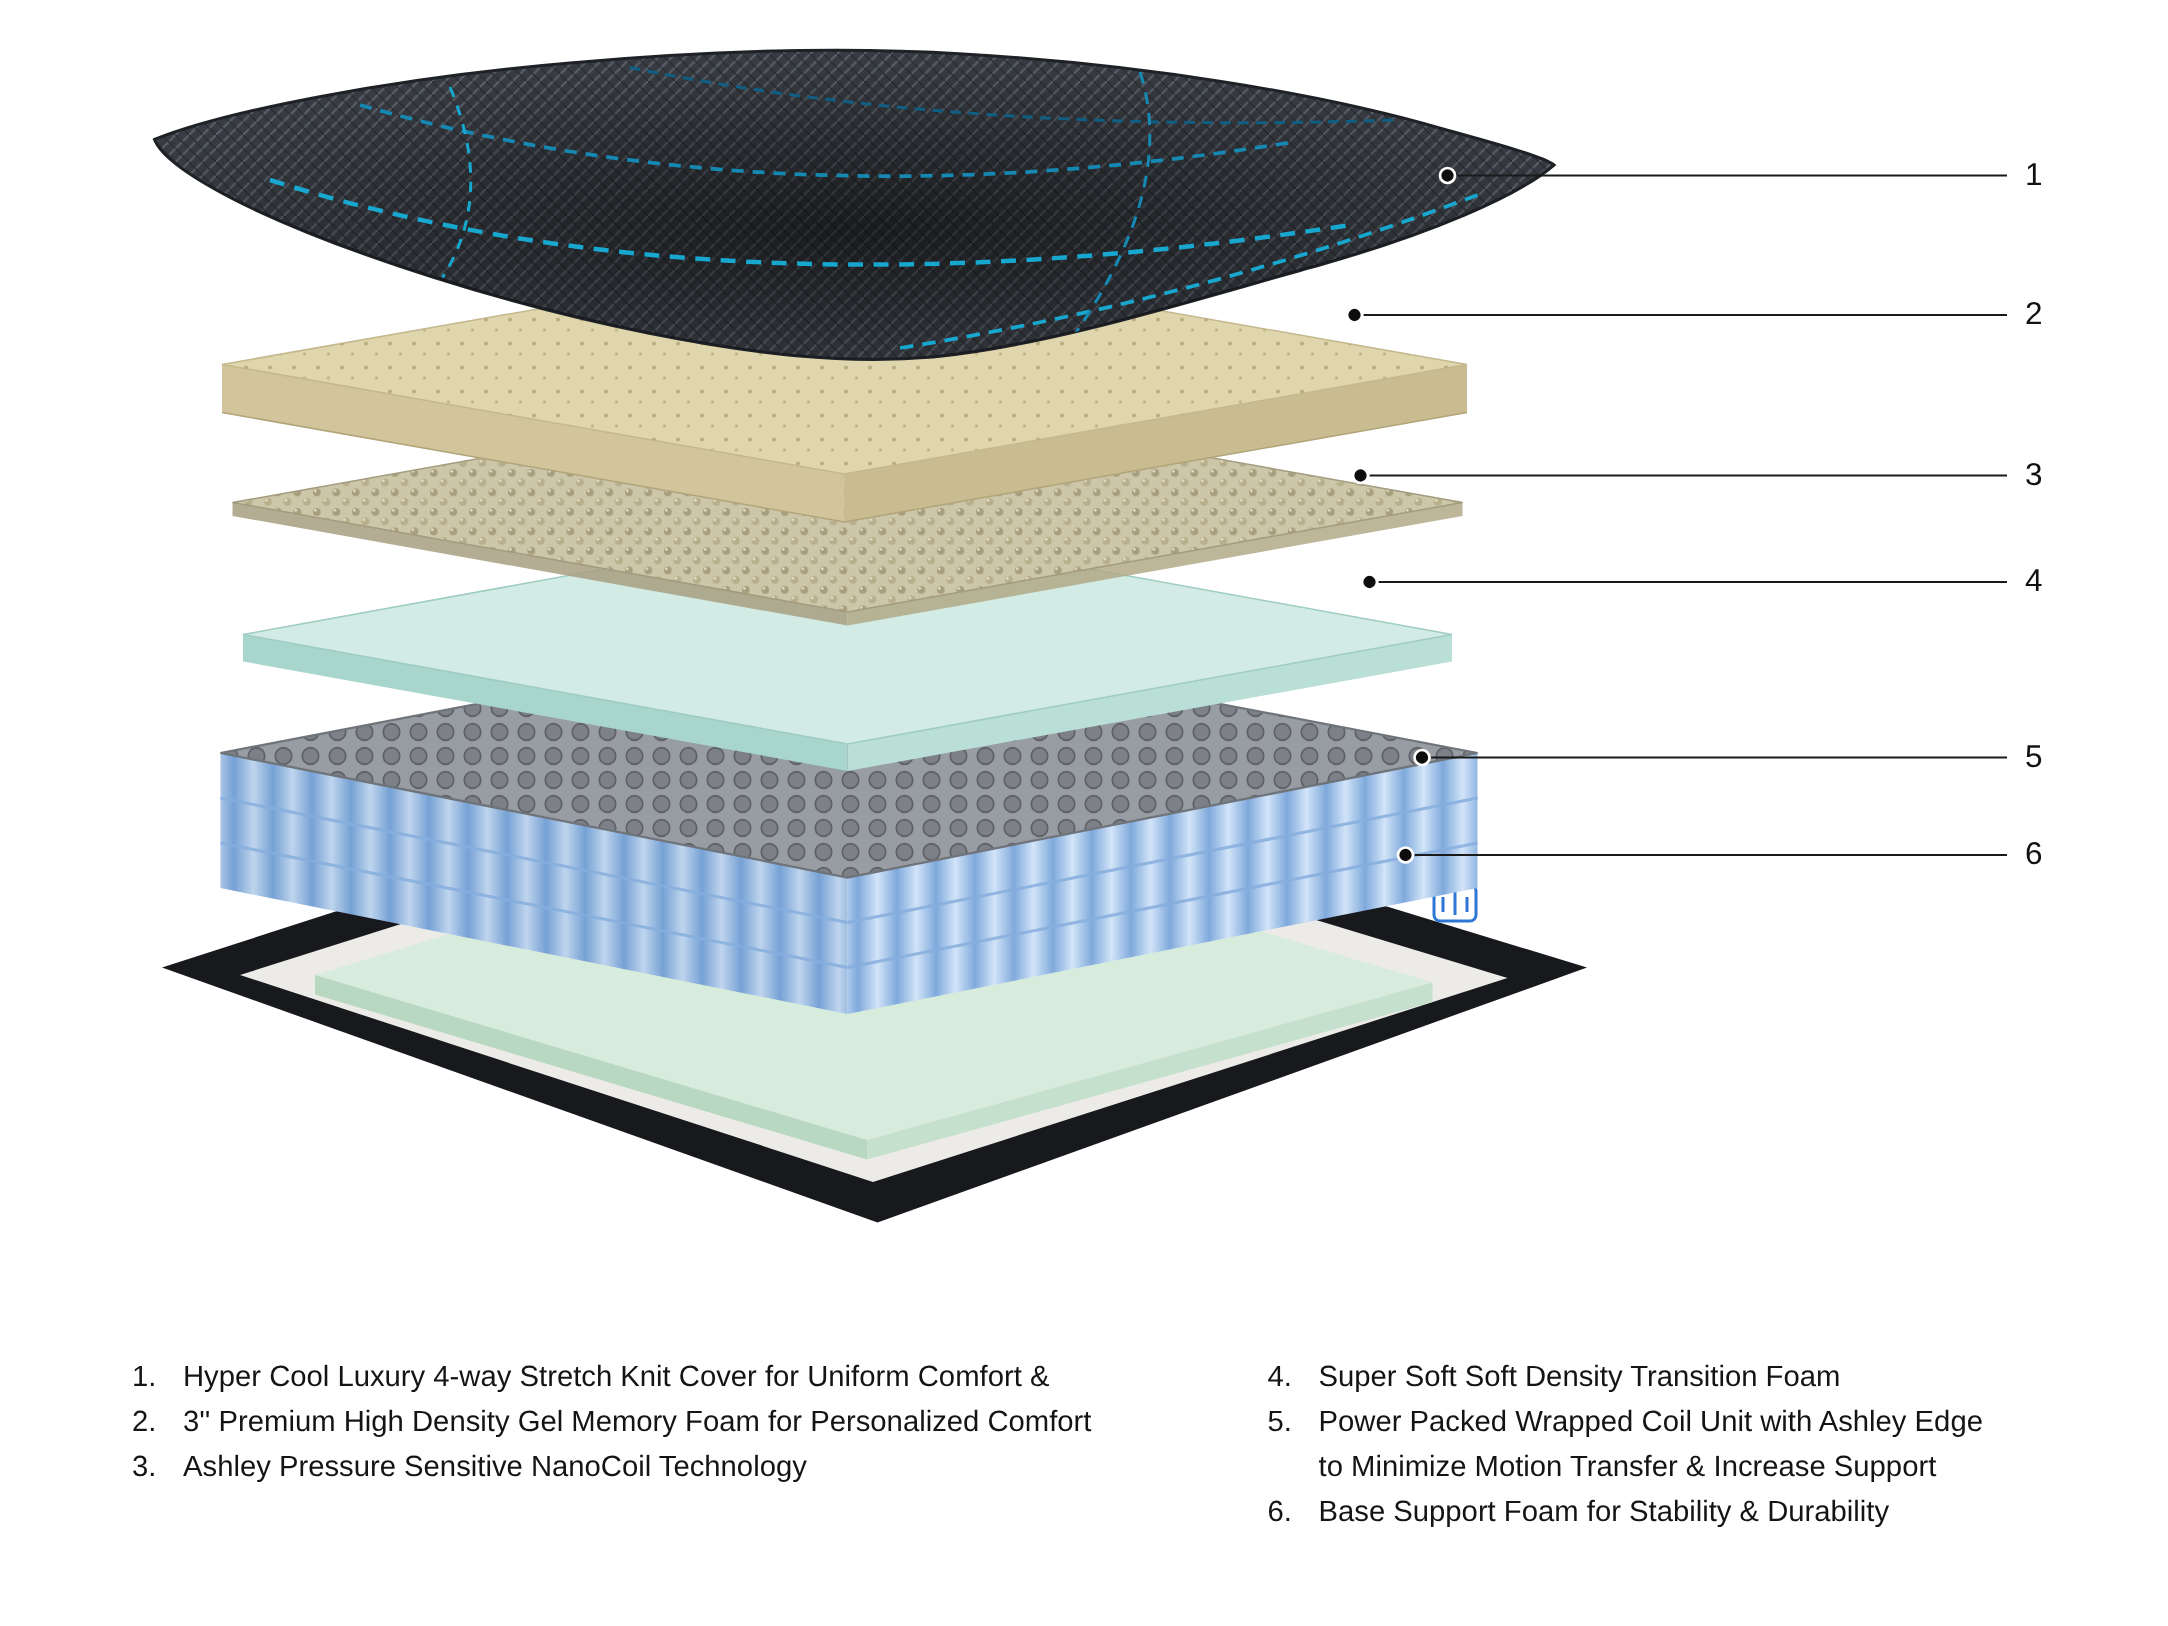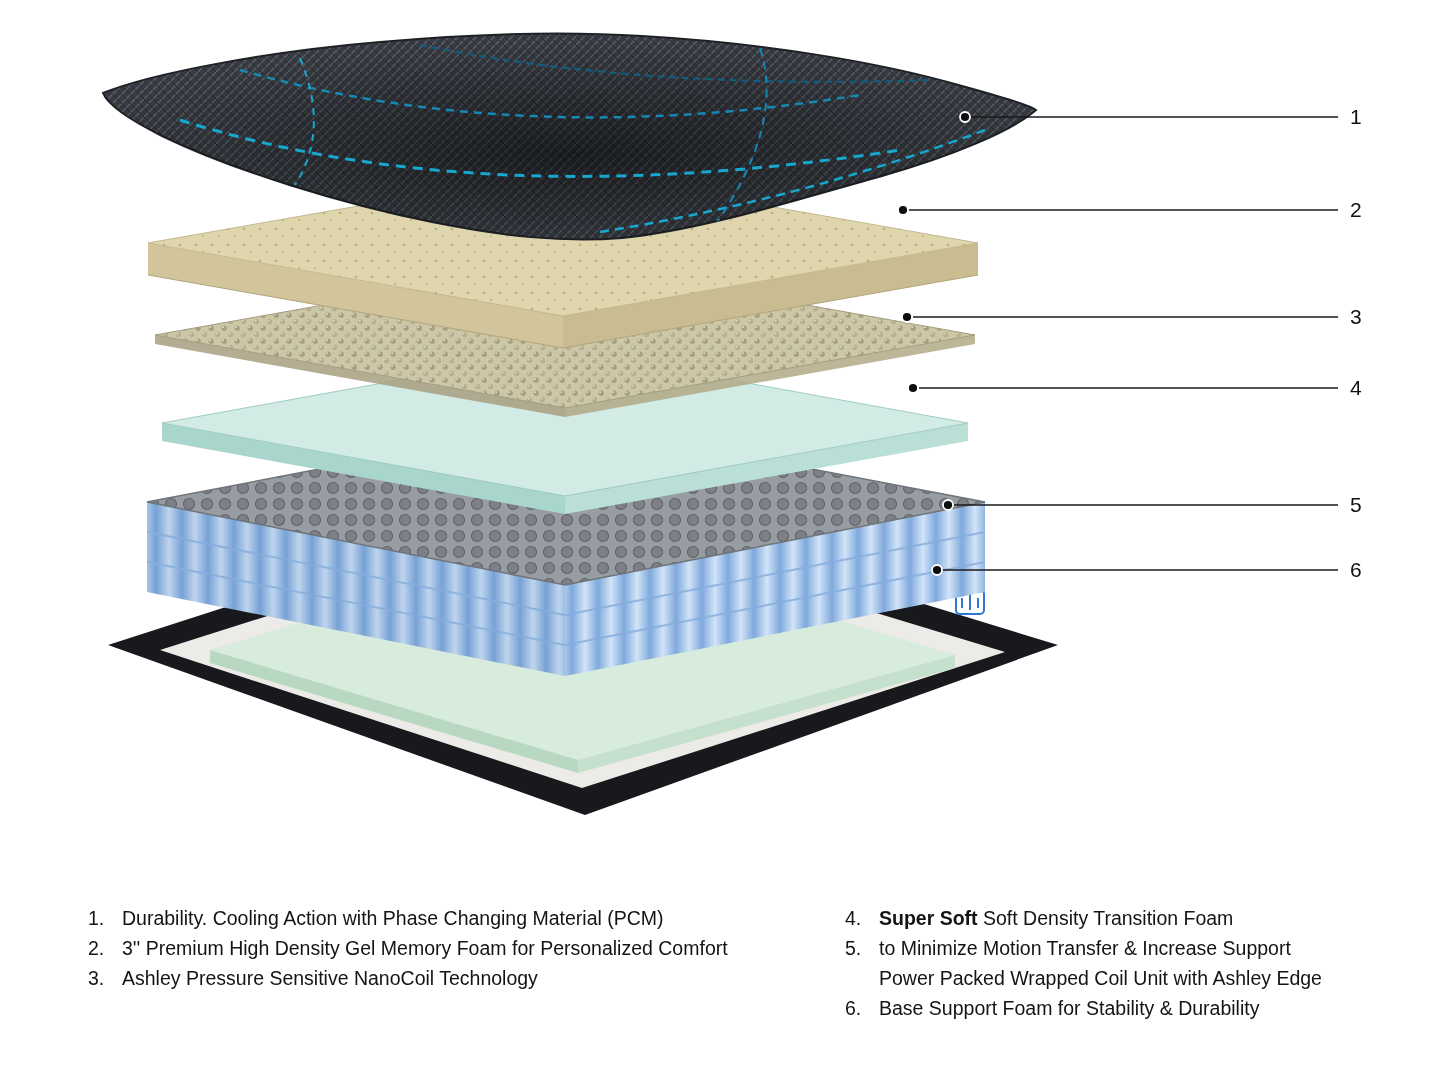--- a/index.html
+++ b/index.html
@@ -4,21 +4,21 @@
 <style>
   html,body{margin:0;padding:0;background:#ffffff;}
   .page{position:relative;width:1445px;height:1084px;background:#ffffff;overflow:hidden;font-family:"Liberation Sans",sans-serif;}
   .diagram-svg{position:absolute;left:0;top:0;}
   .callout-num{position:absolute;font-size:21px;color:#111;line-height:26px;}
   .legend-col{position:absolute;font-size:19.5px;color:#141414;}
   .legend-item{display:flex;line-height:30px;}
   .legend-item .num{flex:0 0 34px;}
   .legend-item .txt{flex:1 1 auto;}
   .txt .line{display:block;}
-  .bold{font-weight:700;}
+  .bold{font-weight:400;}
 </style>
 </head>
 <body>
 
 <div class="page">
 
   <svg class="diagram-svg" width="1445" height="880" viewBox="0 0 1445 880">
     <defs>
       <pattern id="knit" width="9" height="9" patternUnits="userSpaceOnUse">
         <rect width="9" height="9" fill="#383c42"></rect>
@@ -134,21 +134,21 @@
   <div class="callout-num" style="left:1350px;top:197px;">2</div>
   <div class="callout-num" style="left:1350px;top:304px;">3</div>
   <div class="callout-num" style="left:1350px;top:375px;">4</div>
   <div class="callout-num" style="left:1350px;top:492px;">5</div>
   <div class="callout-num" style="left:1350px;top:557px;">6</div>
 
   <div class="legend-col" style="left:88px;top:903px;width:710px;">
     <div class="legend-item">
       <span class="num">1.</span>
       <span class="txt">
-        <span class="line">Durability. Cooling Action with Phase Changing Material (PCM)</span>
+        <span class="line">Hyper Cool Luxury 4-way Stretch Knit Cover for Uniform Comfort &amp;</span>
       </span>
     </div>
     <div class="legend-item">
       <span class="num">2.</span>
       <span class="txt">
         <span class="line">3'' Premium High Density Gel Memory Foam for Personalized Comfort</span>
       </span>
     </div>
     <div class="legend-item">
       <span class="num">3.</span>
@@ -161,22 +161,22 @@
   <div class="legend-col" style="left:845px;top:903px;width:520px;">
     <div class="legend-item">
       <span class="num">4.</span>
       <span class="txt">
         <span class="bold">Super Soft</span><span> Soft Density Transition Foam</span>
       </span>
     </div>
     <div class="legend-item">
       <span class="num">5.</span>
       <span class="txt">
+        <span class="line">Power Packed Wrapped Coil Unit with Ashley Edge</span>
         <span class="line">to Minimize Motion Transfer &amp; Increase Support</span>
-        <span class="line">Power Packed Wrapped Coil Unit with Ashley Edge</span>
       </span>
     </div>
     <div class="legend-item">
       <span class="num">6.</span>
       <span class="txt">
         <span class="line">Base Support Foam for Stability &amp; Durability</span>
       </span>
     </div>
   </div>
 

